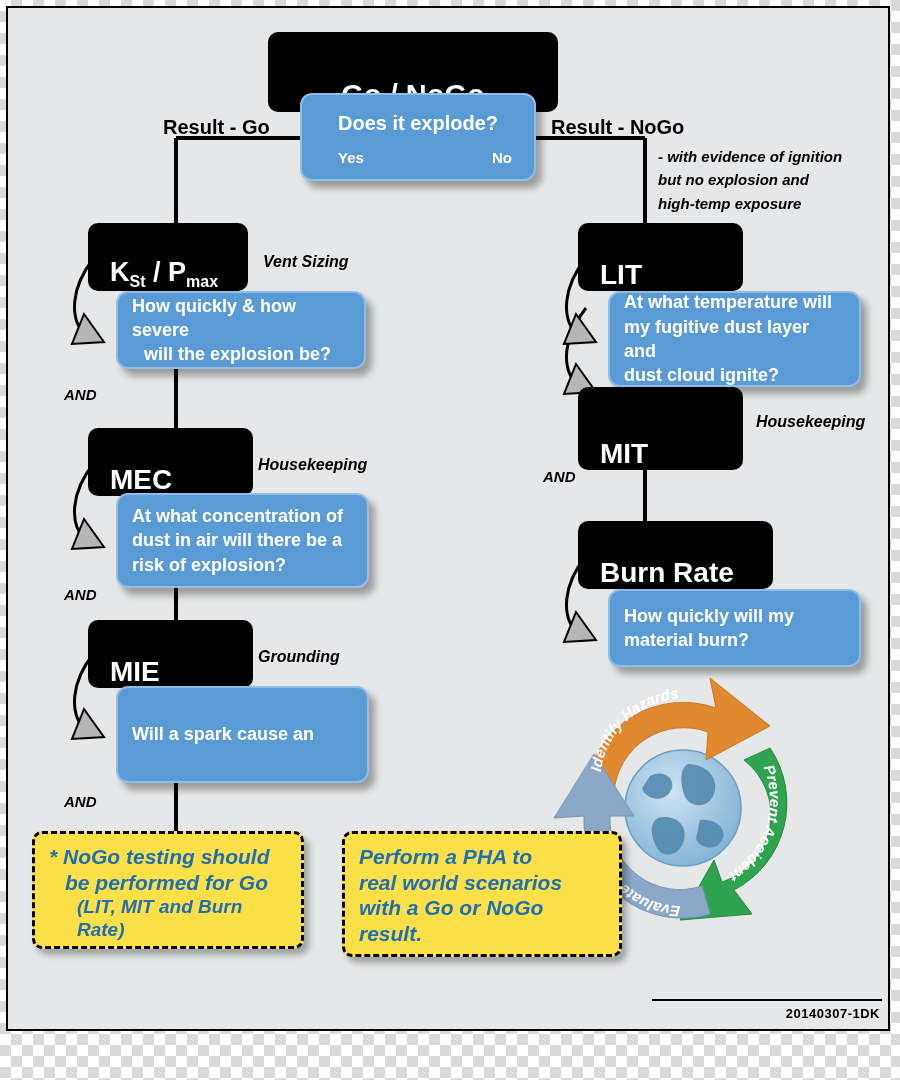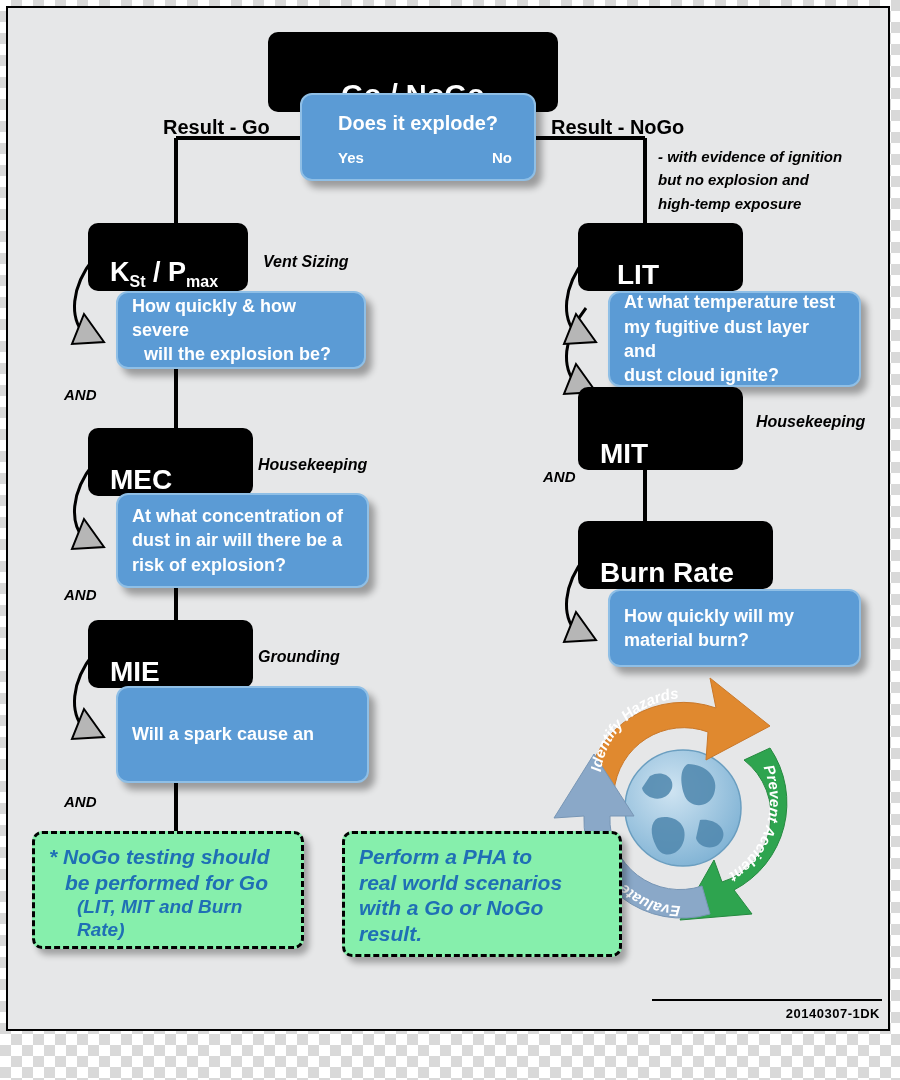--- a/index.html
+++ b/index.html
@@ -54,21 +54,21 @@
     position:absolute;
     font-style:italic;
     font-weight:bold;
     font-size:16px;
     color:#000;
   }
   .dashbox{
     position:absolute;
     border:3px dashed #000;
     border-radius:10px;
-    background:#86efac;
+    background:#fde047;
     box-sizing:border-box;
     box-shadow:5px 6px 6px rgba(0,0,0,0.30);
   }
   .dashbox .t{
     font-style:italic;font-weight:bold;color:#1f6fb5;
     font-size:21px;line-height:1.22;
   }
   .footer{
     position:absolute;right:8px;bottom:8px;
     font-size:13px;font-weight:bold;color:#000;
@@ -176,26 +176,26 @@
   </div>
   <div class="ital" style="left:250px;top:640px;">Grounding</div>
   <div class="blue" style="left:108px;top:678px;width:253px;height:97px;">
     <div class="txt">
       <div>Will a spark cause an</div>
     </div>
   </div>
 
   <div class="ital" style="left:56px;top:785px;font-size:15px;">AND</div>
 
-  <div class="blk" style="left:570px;top:215px;width:165px;height:68px;padding-left:39px;font-size:28px;">
+  <div class="blk" style="left:570px;top:215px;width:165px;height:68px;padding-left:22px;font-size:28px;">
     <span>LIT</span>
   </div>
   <div class="blue" style="left:600px;top:283px;width:253px;height:96px;">
     <div class="txt">
-      <div>At what temperature test</div>
+      <div>At what temperature will</div>
       <div>my fugitive dust layer and</div>
       <div>dust cloud ignite?</div>
     </div>
   </div>
   <div class="blk" style="left:570px;top:379px;width:165px;height:83px;padding-left:22px;font-size:28px;">
     <span>MIT</span>
   </div>
   <div class="ital" style="left:748px;top:405px;">Housekeeping</div>
 
   <div class="ital" style="left:535px;top:460px;font-size:15px;">AND</div>

